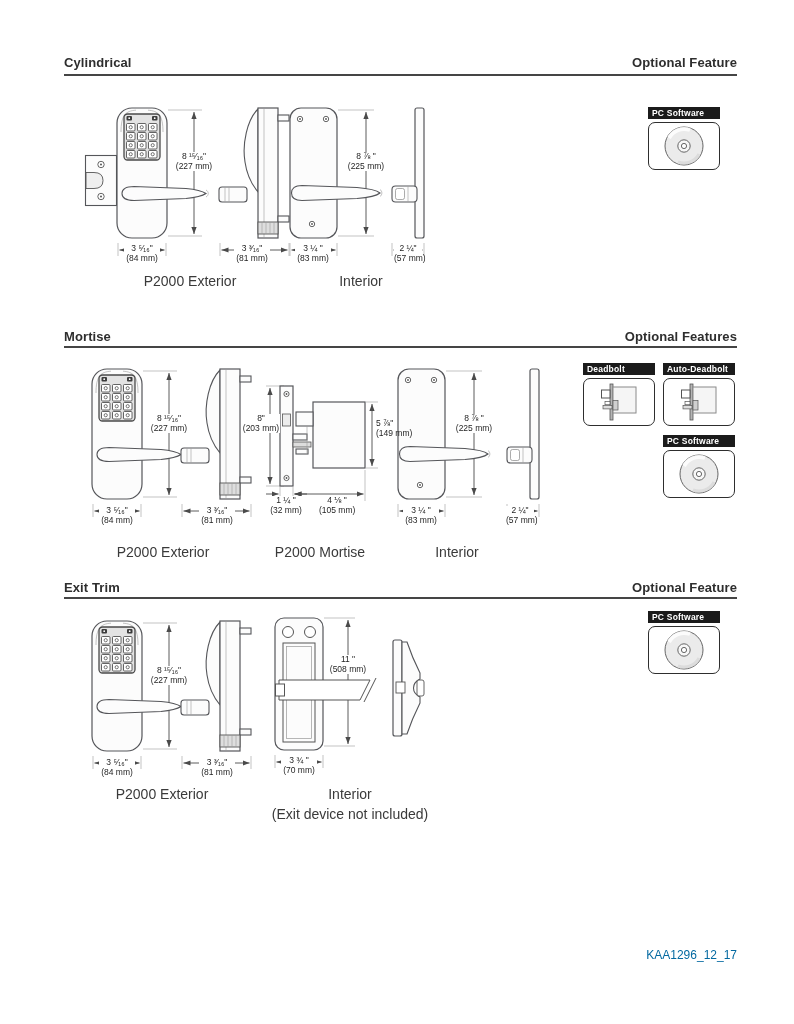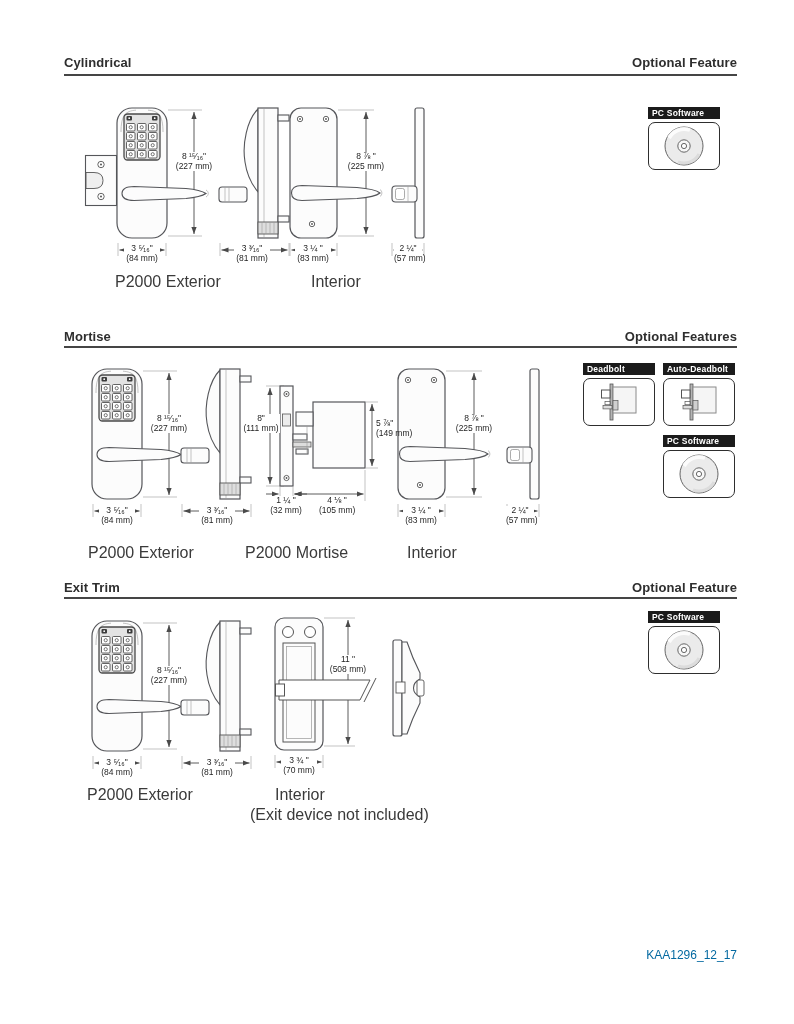--- a/index.html
+++ b/index.html
@@ -2,21 +2,21 @@
 <html><head>
 <meta charset="utf-8">
 <style>
   html,body{margin:0;padding:0;background:#fff;}
   .page{position:relative;width:794px;height:1024px;background:#fff;overflow:hidden;
         font-family:"Liberation Sans",sans-serif;color:#2b2b2b;}
   .sec-head{position:absolute;left:64px;width:673px;display:flex;justify-content:space-between;
             font-size:13px;font-weight:700;color:#2e2e2e;letter-spacing:.1px;}
   .rule{position:absolute;left:64px;width:673px;height:0;border-top:2px solid #454545;}
   .strip{position:absolute;}
-  .caption{position:absolute;font-size:16px;color:#3a3a3a;text-align:left;white-space:nowrap;}
+  .caption{position:absolute;font-size:14px;color:#3a3a3a;text-align:center;white-space:nowrap;}
   .dim{position:absolute;font-size:8.5px;line-height:9.6px;text-align:center;color:#1f1f1f;
        background:#fff;white-space:nowrap;padding:0;}
   .dim.nobg{background:transparent;text-align:left;}
   .feat{position:absolute;width:72px;}
   .feat-label{background:#1b1b1b;color:#fff;font-size:8.5px;font-weight:700;height:12px;
               line-height:12px;padding:0 4px;box-sizing:border-box;letter-spacing:.2px;white-space:nowrap;}
   .feat-box{margin-top:3px;height:48px;border:1.6px solid #2e2e2e;border-radius:7px;background:#fff;
             display:flex;align-items:center;justify-content:center;box-sizing:border-box;}
   .footer{position:absolute;left:64px;top:917px;font-size:12.5px;line-height:16px;color:#2e2e2e;}
   .docnum{position:absolute;left:637px;top:948px;width:100px;text-align:right;font-size:12px;color:#0369a1;}
@@ -260,21 +260,21 @@
   <div class="dim" style="left:99px;top:506px;width:36px">
     <div>3 ⁵⁄₁₆"</div>
     <div>(84 mm)</div>
   </div>
   <div class="dim" style="left:199px;top:506px;width:36px">
     <div>3 ³⁄₁₆"</div>
     <div>(81 mm)</div>
   </div>
   <div class="dim" style="left:242px;top:414px;width:38px">
     <div>8"</div>
-    <div>(111 mm)</div>
+    <div>(203 mm)</div>
   </div>
   <div class="dim" style="left:268px;top:496px;width:36px">
     <div>1 ¼ "</div>
     <div>(32 mm)</div>
   </div>
   <div class="dim" style="left:319px;top:496px;width:36px">
     <div>4 ⅛ "</div>
     <div>(105 mm)</div>
   </div>
   <div class="dim nobg" style="left:376px;top:419px;width:48px">

